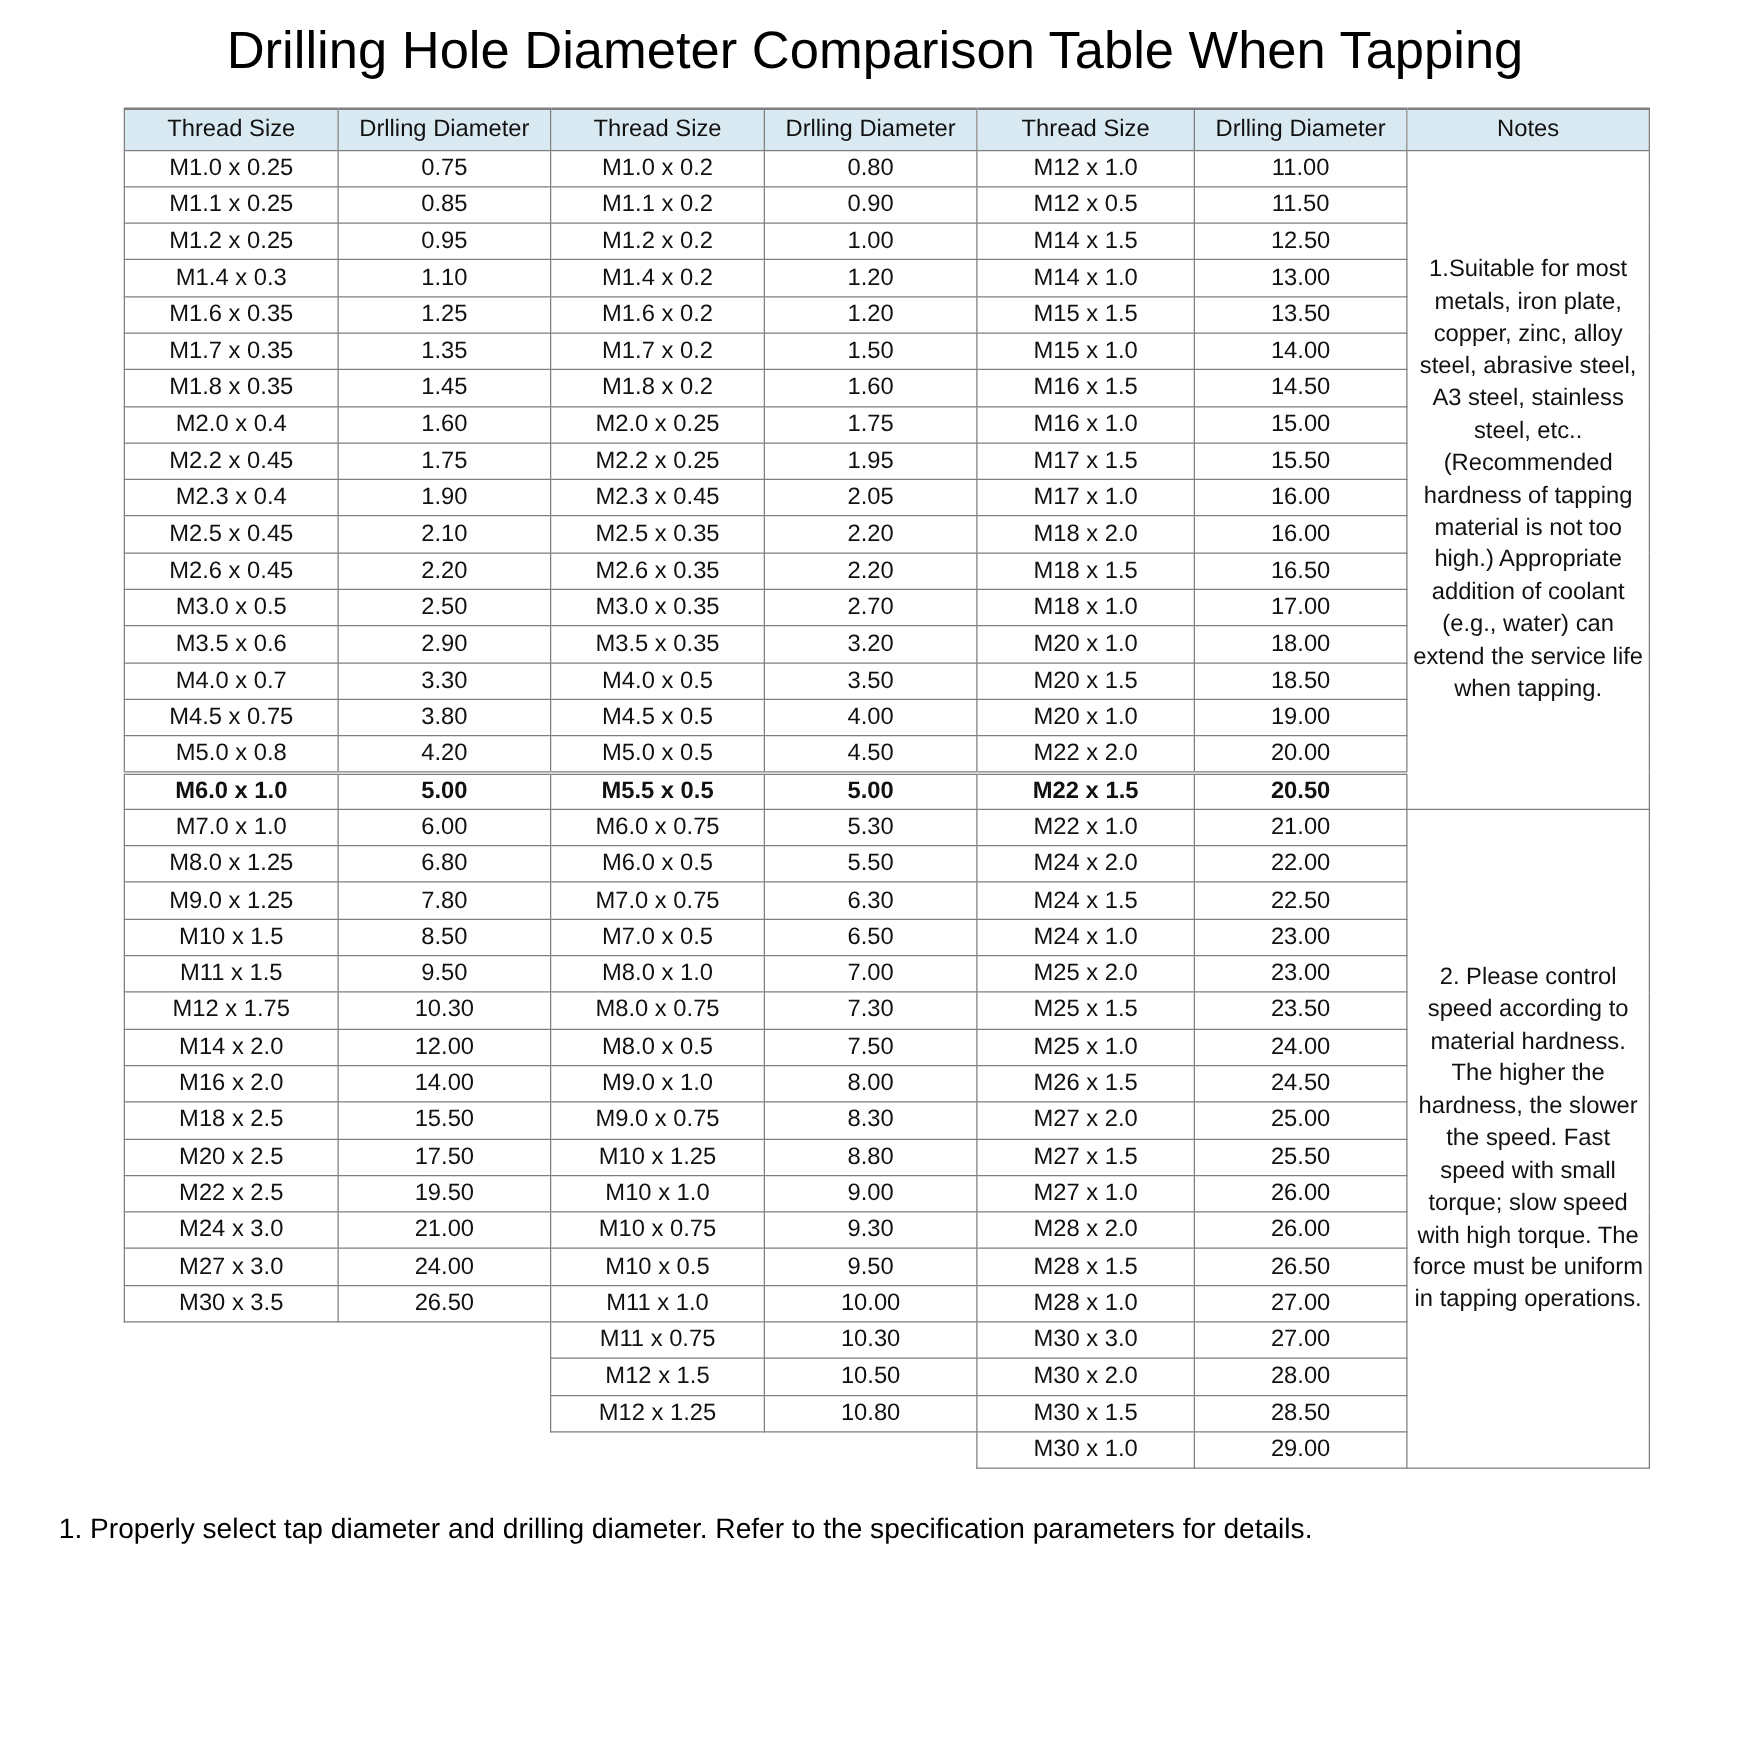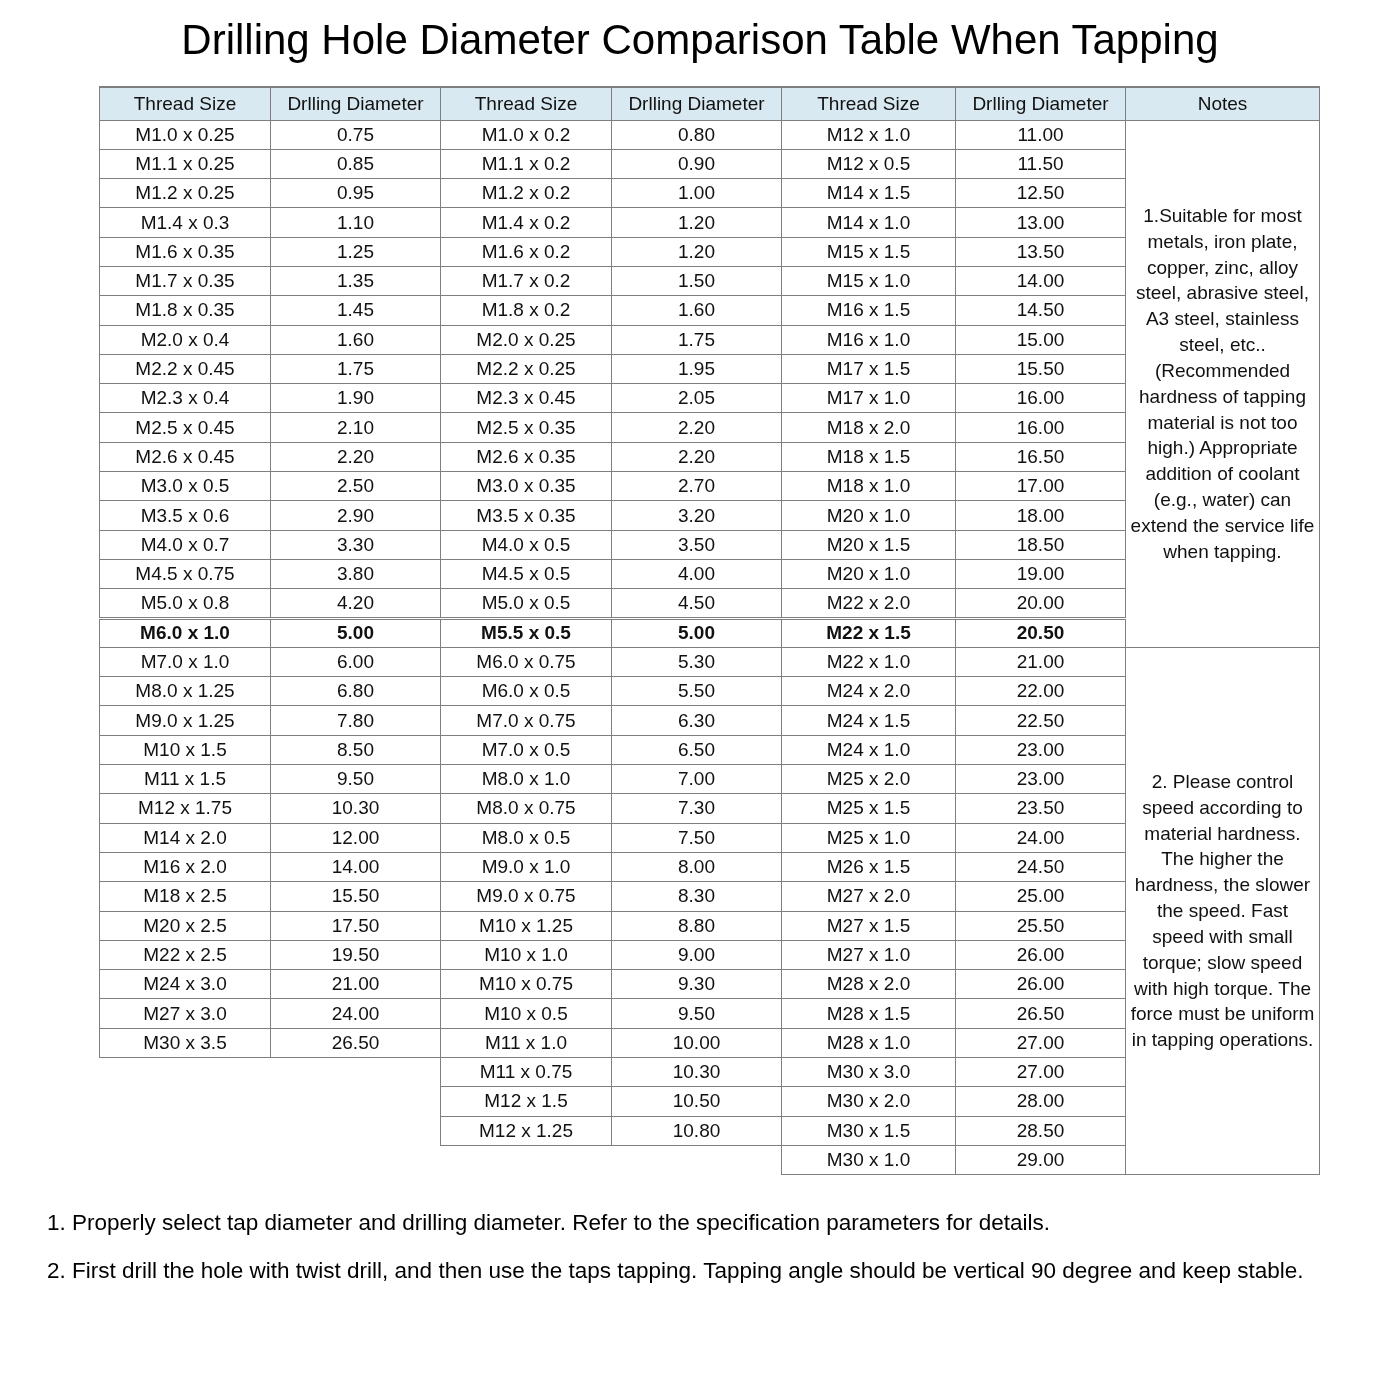--- a/index.html
+++ b/index.html
@@ -388,15 +388,14 @@
           <td class="empty"></td>
           <td class="empty"></td>
           <td>M30 x 1.0</td>
           <td>29.00</td>
         </tr>
       </tbody>
   </table>
 
   <div class="footer">
     <p>1. Properly select tap diameter and drilling diameter. Refer to the specification parameters for details.</p>
-    <p>2. First drill the hole with twist drill, and then use the taps tapping. Tapping angle should be vertical 90 degree and keep stable.</p>
   </div>
 </div>
 
 </body></html>

